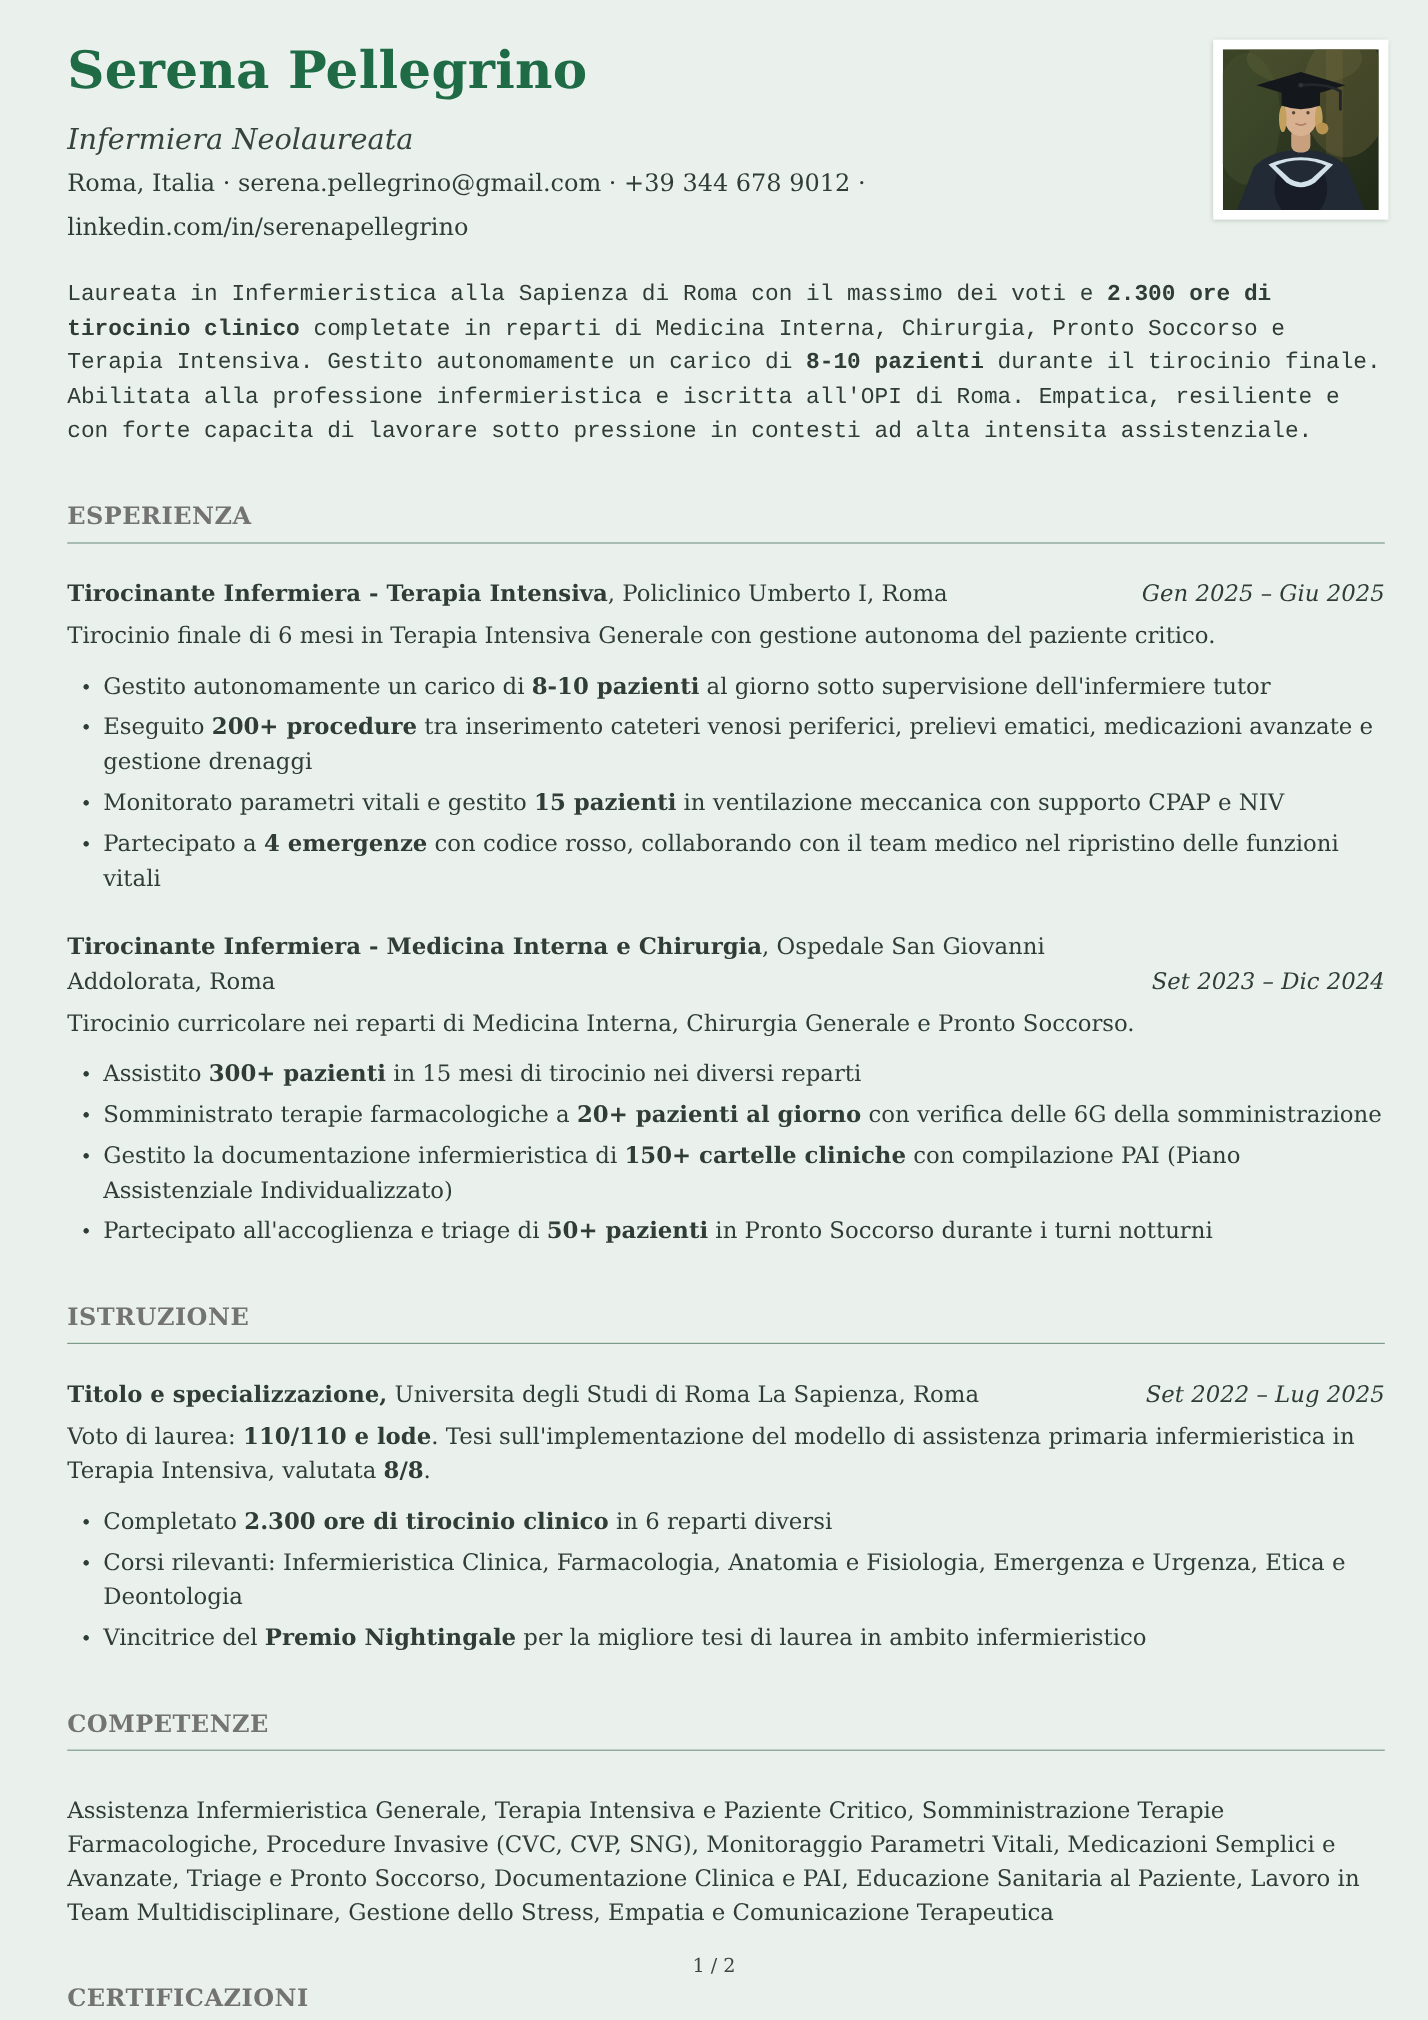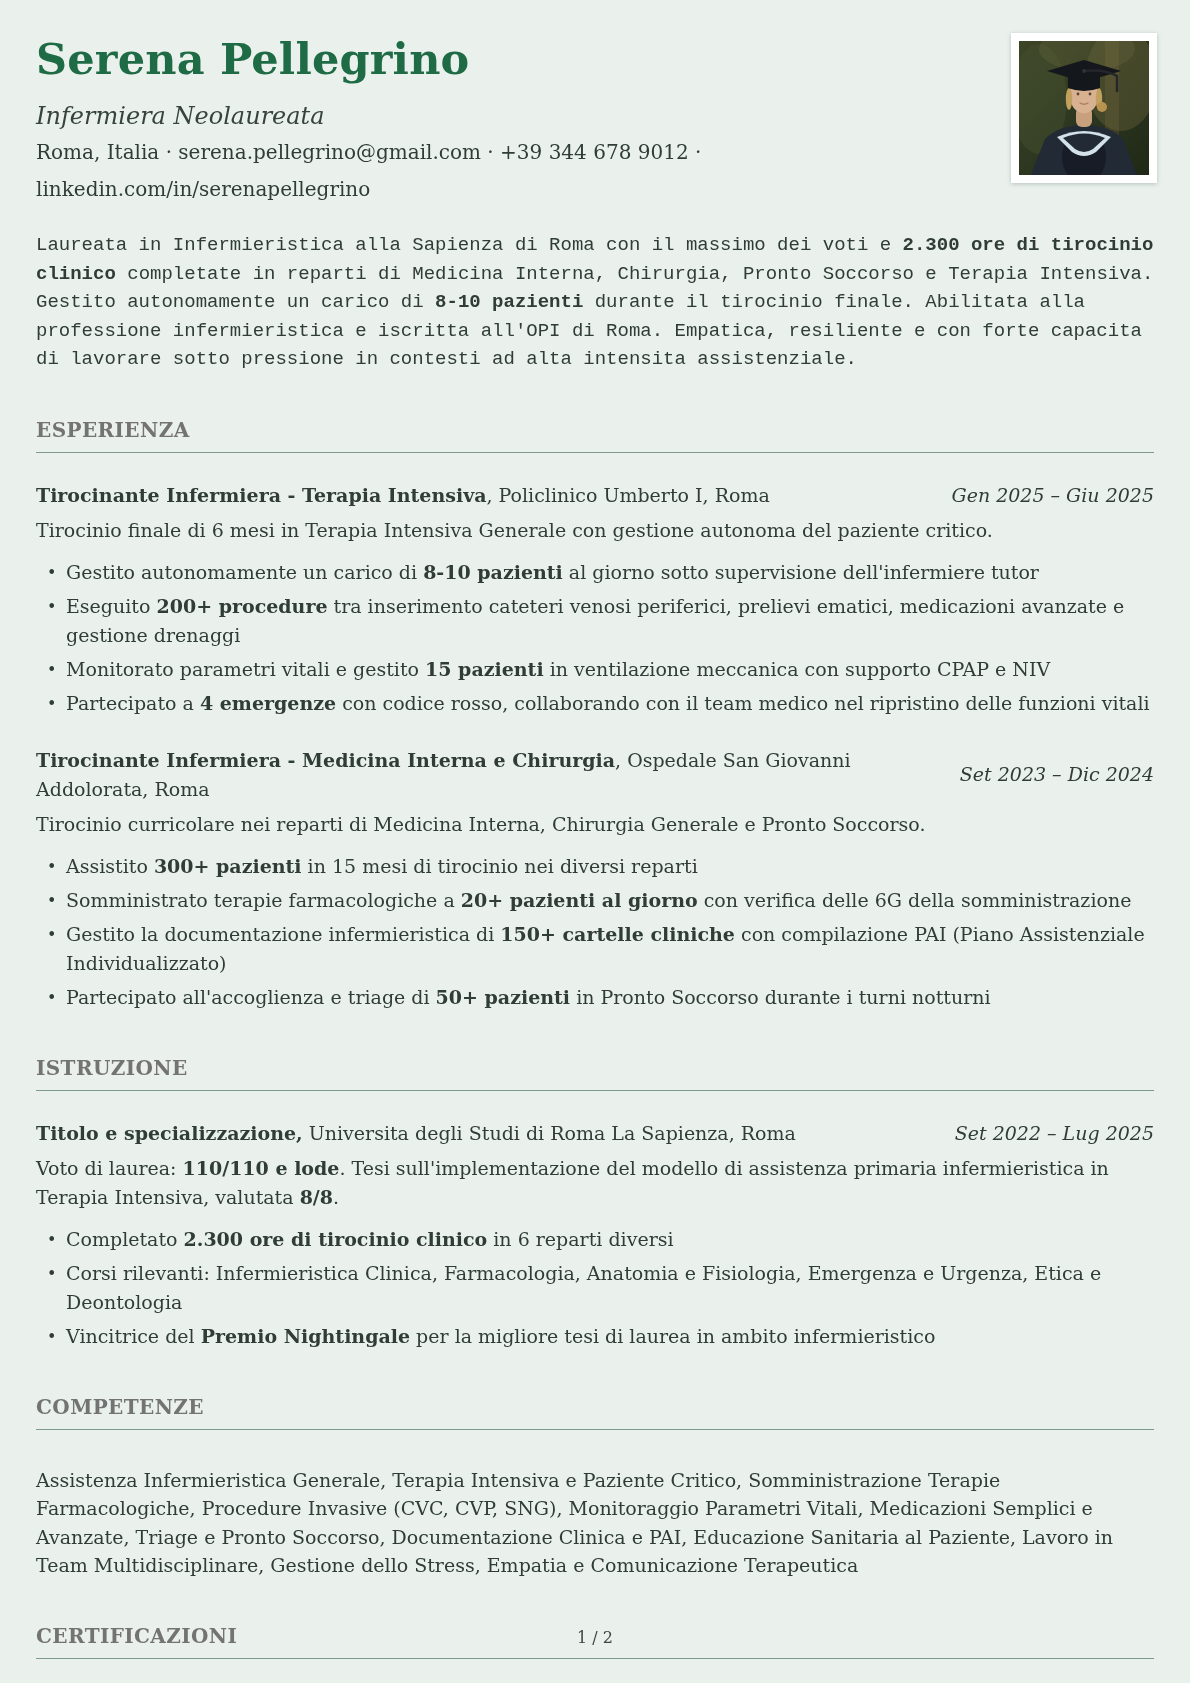--- a/index.html
+++ b/index.html
@@ -7,21 +7,21 @@
   body {
     width: 1190px; height: 1683px;
     background: #eaf1ec;
     color: #303d36;
     font-family: "DejaVu Serif", "Liberation Serif", serif;
     font-size: 19px;
     overflow: hidden;
     position: relative;
     -webkit-hyphens: auto; hyphens: auto;
   }
-  .page { position: relative; width: 100%; height: 100%; padding: 36px 36px 60px 36px; }
+  .page { position: relative; width: 100%; height: 100%; padding: 36px 36px 60px 56px; }
 
   
   .header { position: relative; }
   .header-left { max-width: 950px; }
   .name {
     font-size: 43px; line-height: 1.08; font-weight: bold;
     color: #1e6b46; letter-spacing: 0.2px;
   }
   .subtitle { margin-top: 20px; font-size: 24px; font-style: italic; color: #36443c; }
   .contact { margin-top: 7px; font-size: 20px; line-height: 30px; color: #303d36; }
@@ -36,21 +36,21 @@
   
   .summary { margin-top: 27px; line-height: 28.5px; font-family: Liberation Mono, monospace; }
 
   .section { margin-top: 44px; }
   .sec-heading {
     font-size: 20px; font-weight: bold; color: #737373; letter-spacing: 0.4px;
   }
   .rule { margin-top: 10px; border-top: 1.5px solid #7d9a8b; height: 0; }
 
   .entry { margin-top: 25px; }
-  .entry-head { display: flex; align-items: center; margin-top: 28px; }
+  .entry-head { display: flex; align-items: flex-end; margin-top: 28px; }
   .entry-title { flex: 1 1 auto; line-height: 29px; }
   .entry-date {
     flex: 0 0 auto; margin-left: 26px; white-space: nowrap;
     font-style: italic; line-height: 29px; color: #303d36;
   }
   .entry-desc { margin-top: 6px; line-height: 29px; }
 
   .bullets { margin-top: 13px; padding-left: 11px; }
   .bullet { display: flex; margin-top: 5px; line-height: 29px; }
   .bullet .dot { flex: 0 0 19px; width: 19px; text-align: left; font-size: 16px; }

